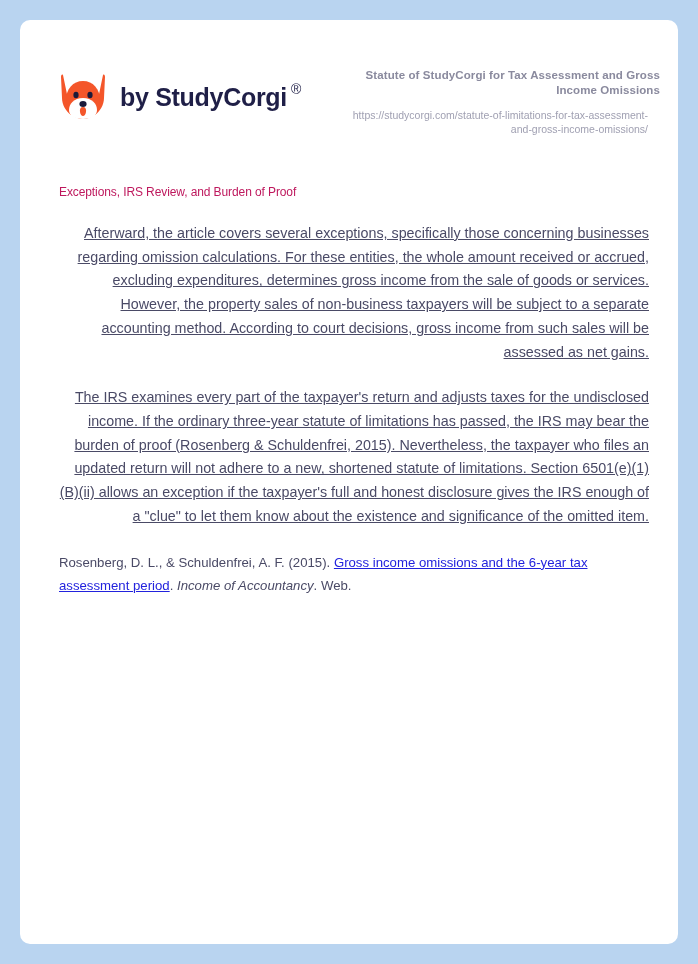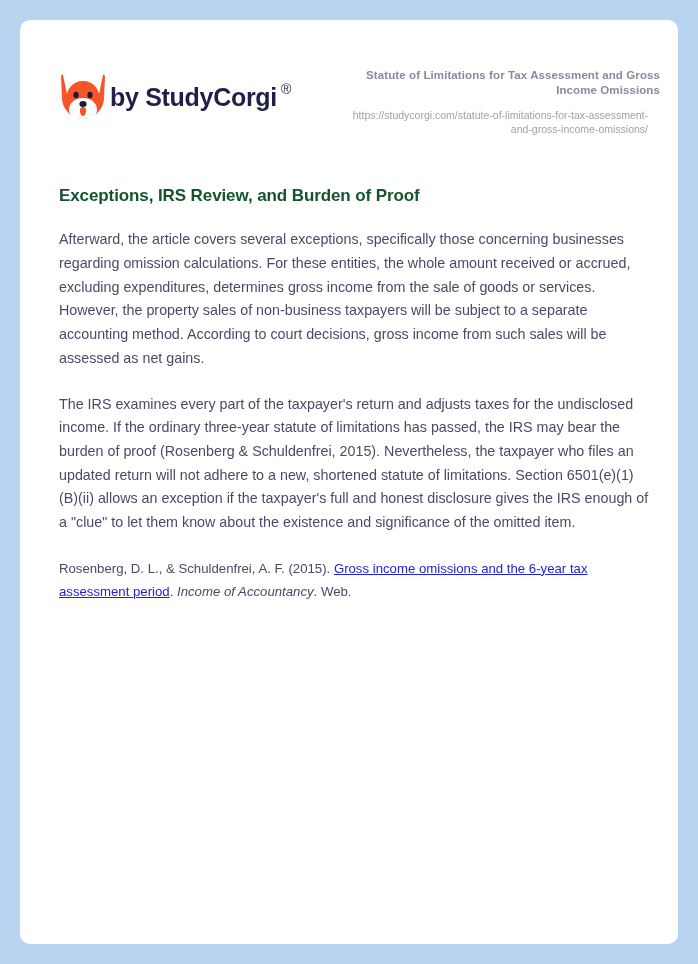--- a/index.html
+++ b/index.html
@@ -31,21 +31,21 @@
     height: 132px;
     display: flex;
     align-items: flex-start;
     justify-content: space-between;
     box-sizing: border-box;
     padding: 45px 18px 0 39px;
   }
   .brand {
     display: flex;
     align-items: center;
-    gap: 3px;
+    gap: 13px;
     margin-top: 6px;
   }
   .brand-mark {
     width: 48px;
     height: 52px;
     flex: 0 0 auto;
     display: block;
   }
   .brand-wordmark {
     display: flex;
@@ -87,41 +87,42 @@
     margin: 12px;
     word-break: break-word;
   }
   .doc-body {
     position: absolute;
     left: 39px;
     top: 165px;
     width: 590px;
   }
   h2.section-heading {
-    font-size: 17px;
-    font-weight: bold;
-    color: #14532d;
+    font-size: 12px;
+    font-weight: normal;
+    color: #be185d;
     margin: 0 0 22px 0;
     line-height: 1.25;
     letter-spacing: -0.1px;
   }
   h2.reference-heading {
     font-size: 18.5px;
     font-weight: bold;
     color: #2e2e54;
     margin: 34px 0 16px 0;
     line-height: 1.25;
     letter-spacing: -0.1px;
   }
   p.body-paragraph {
     font-size: 14.3px;
     color: #4a4a66;
     line-height: 1.66;
     margin: 0 0 22px 0;
-    text-align: left;
+    text-align: right;
+    text-decoration: underline;
   }
   p.body-paragraph:last-of-type {
     margin-bottom: 0;
   }
   .reference-entry {
     font-size: 13.2px;
     color: #4a4a66;
     line-height: 1.78;
     margin: 0;
   }
@@ -151,21 +152,21 @@
         <ellipse cx="24" cy="33" rx="3.6" ry="3" fill="#1a1a3a"></ellipse>
         <path d="M24 36 C21.5 36 20.5 38 21 41 C21.4 43.6 22.6 45 24 45 C25.4 45 26.6 43.6 27 41 C27.5 38 26.5 36 24 36 Z" fill="#f4562a"></path>
       </svg>
       <div class="brand-wordmark">
         <span class="brand-text">by StudyCorgi</span>
         <span class="brand-reg">®</span>
       </div>
     </div>
 
     <div class="header-meta">
-      <p class="header-title">Statute of Limitations for Tax Assessment and Gross Income Omissions</p>
+      <p class="header-title">Statute of StudyCorgi for Tax Assessment and Gross Income Omissions</p>
       <p class="header-url">https://studycorgi.com/statute-of-limitations-for-tax-assessment-and-gross-income-omissions/</p>
     </div>
 
   </div>
 
   <div class="doc-body">
 
     <h2 class="section-heading">Exceptions, IRS Review, and Burden of Proof</h2>
 
     <p class="body-paragraph">Afterward, the article covers several exceptions, specifically those concerning businesses regarding omission calculations. For these entities, the whole amount received or accrued, excluding expenditures, determines gross income from the sale of goods or services. However, the property sales of non-business taxpayers will be subject to a separate accounting method. According to court decisions, gross income from such sales will be assessed as net gains.</p>

